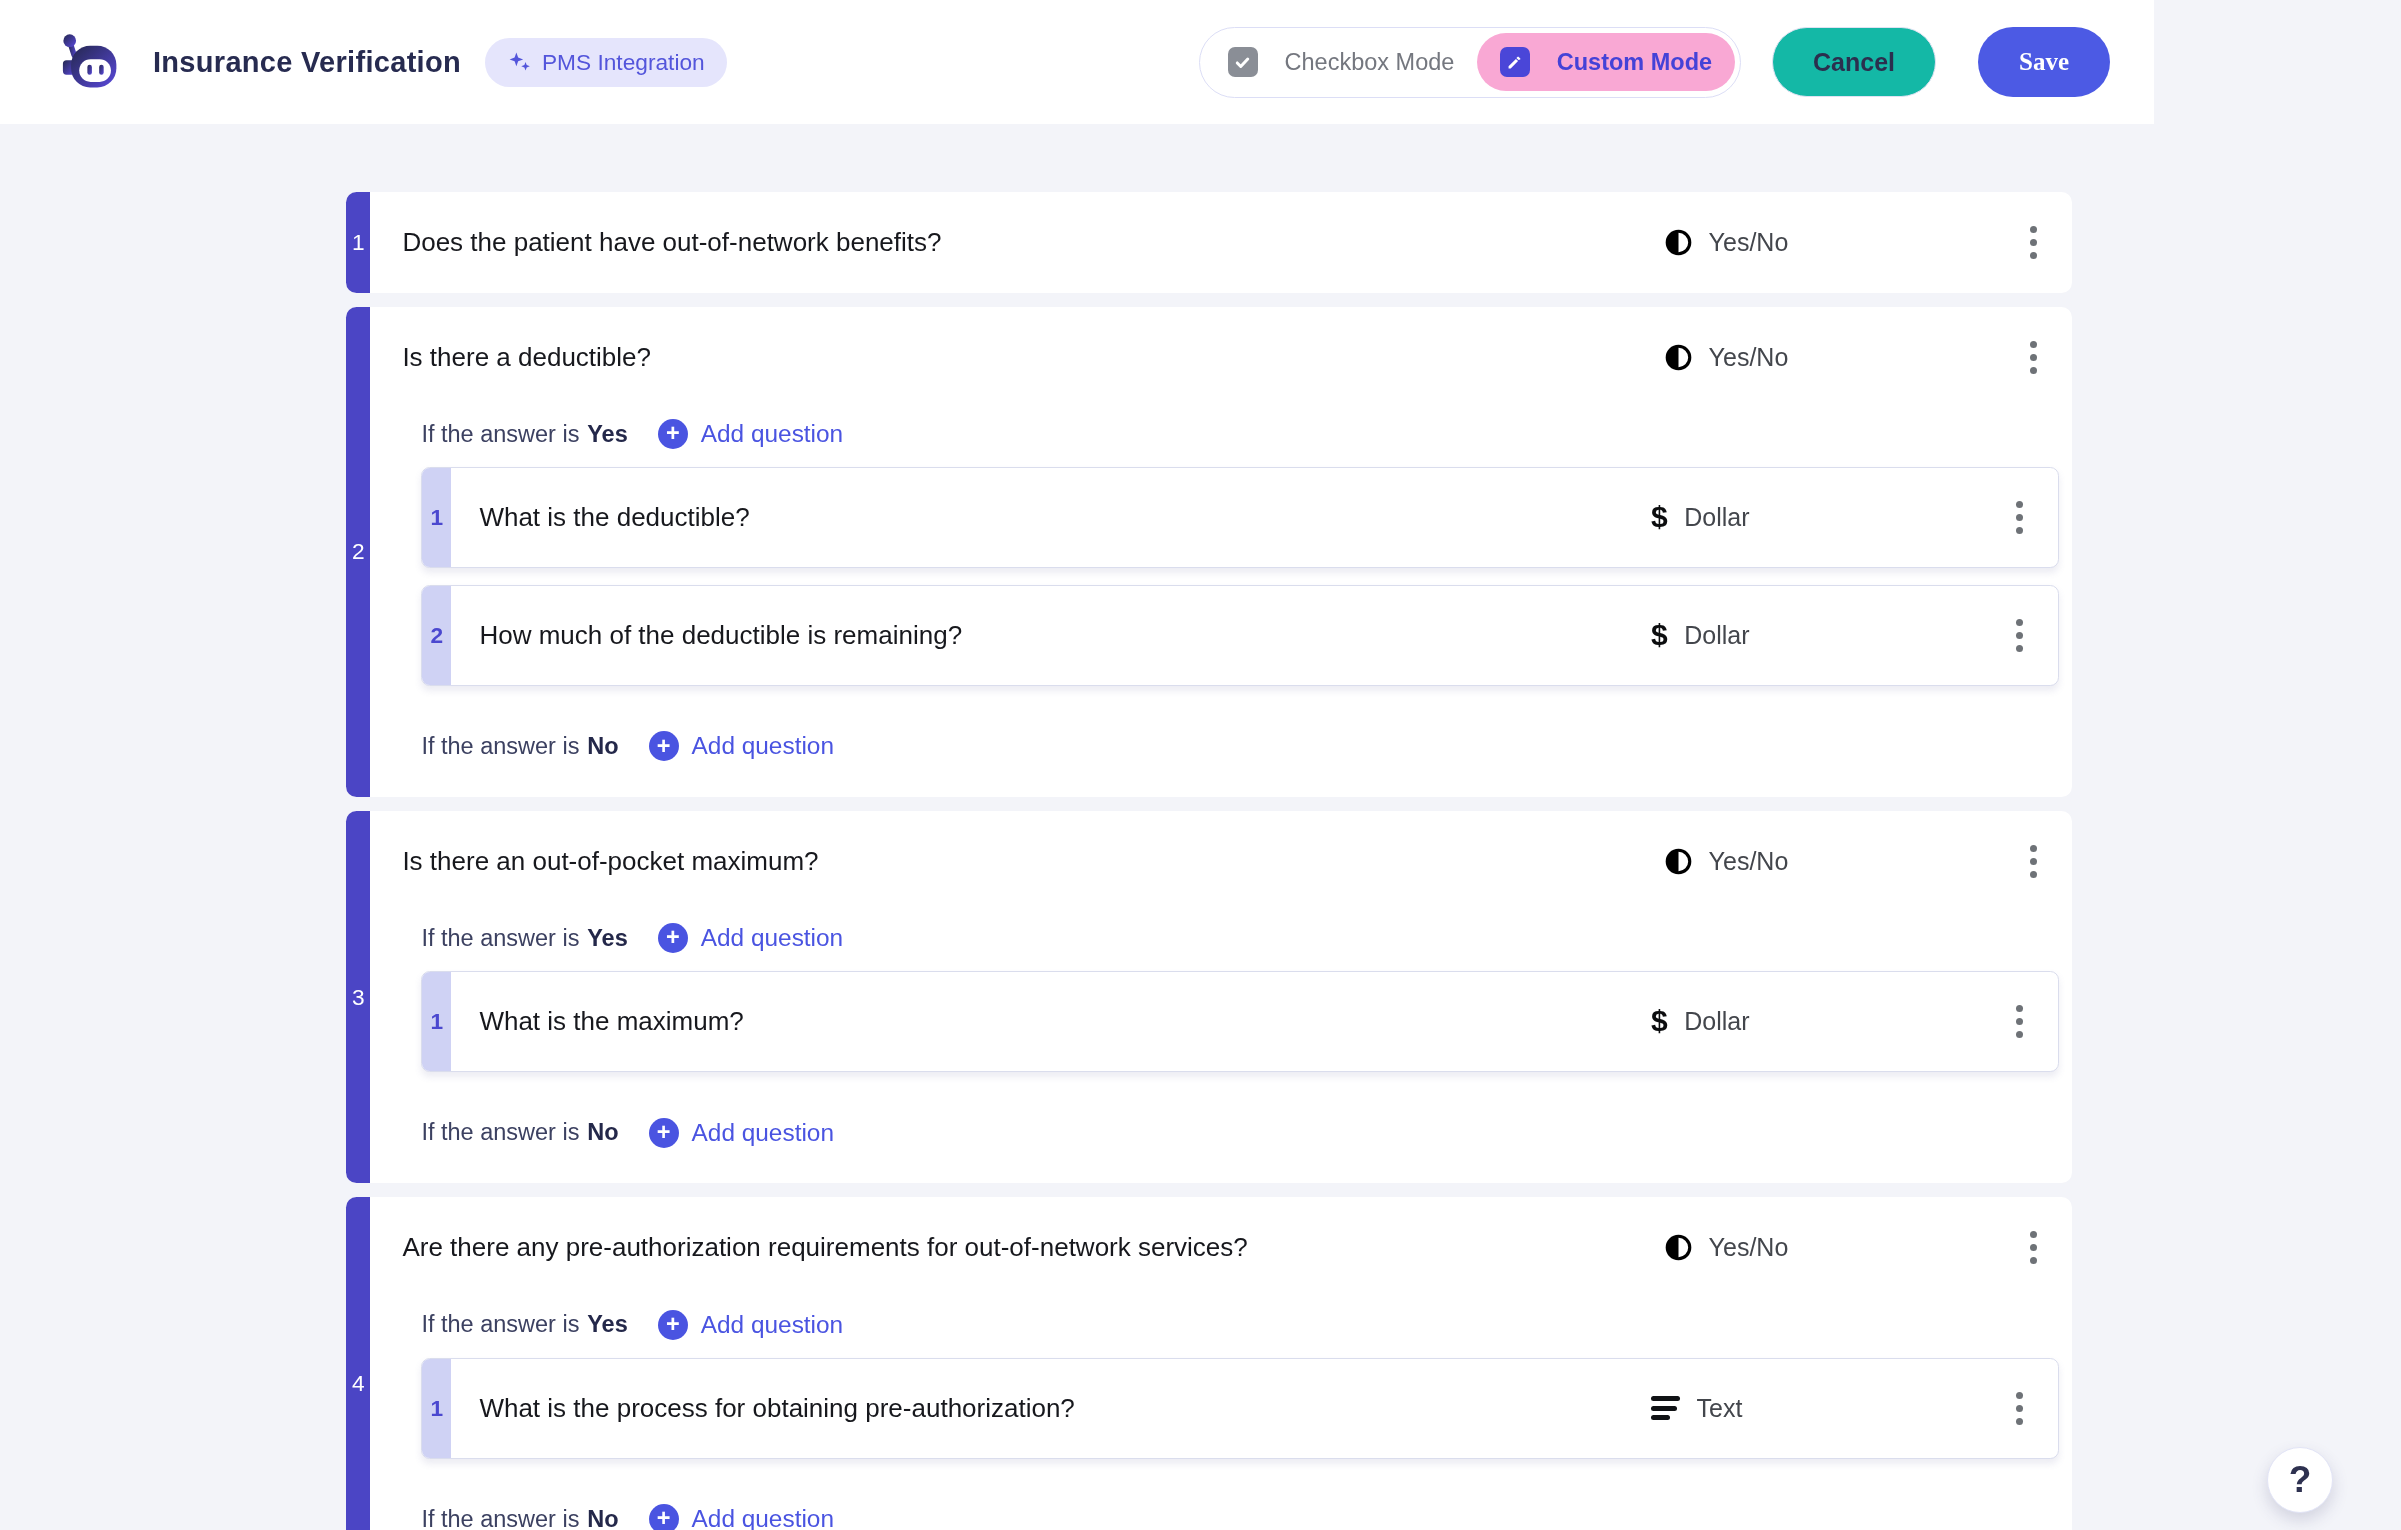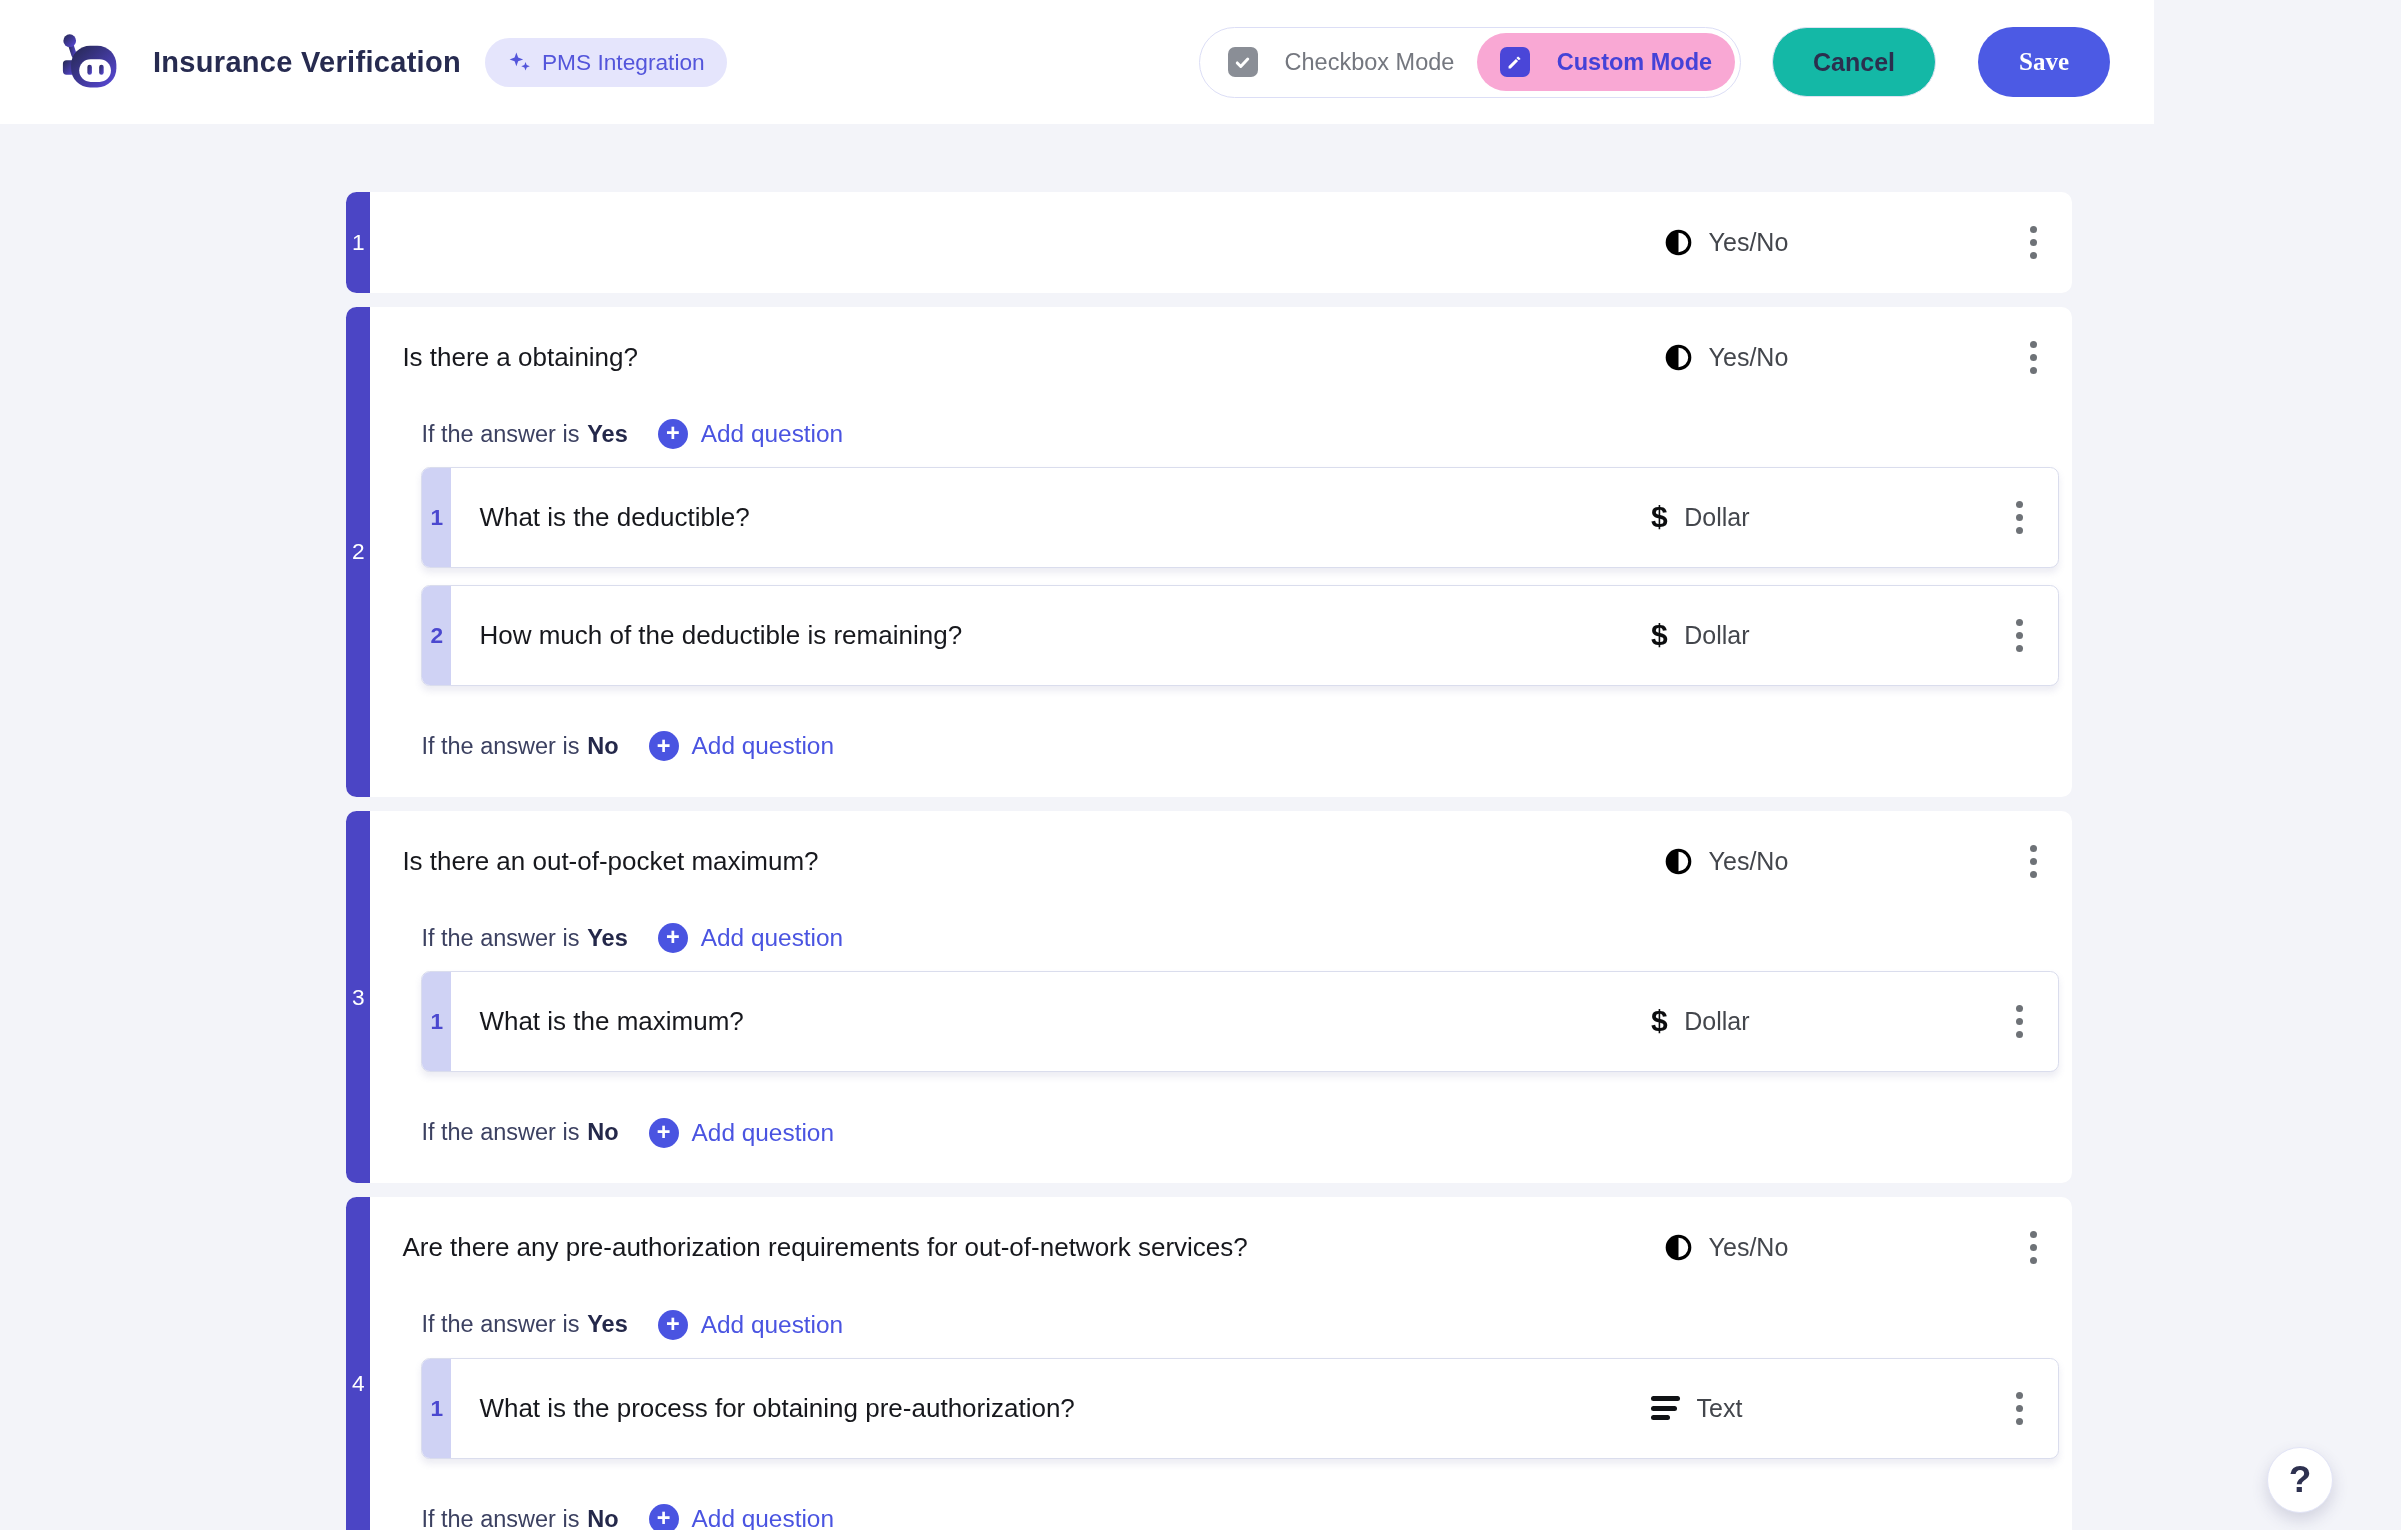--- a/index.html
+++ b/index.html
@@ -156,20 +156,21 @@
   </div>
 </header>
 
 <main class="content">
   <div class="cards" id="cards">
       <div class="card">
         <div class="card-bar">
           <span>1</span>
         </div>
         <div class="title-row">
+          <span class="q-text">Does the patient have out-of-network benefits?</span>
           <div class="row-right">
             <div class="q-type">
               <span>
                 <svg class="contrast-svg" viewBox="0 0 24 24">
                   <circle cx="12" cy="12" r="10" fill="none" stroke="#000" stroke-width="2.8"></circle>
                   <path d="M12 2 A10 10 0 0 0 12 22 Z" fill="#000"></path>
                 </svg>
               </span>
               <span>Yes/No</span>
             </div>
@@ -179,21 +180,21 @@
               <i></i>
             </button>
           </div>
         </div>
       </div>
       <div class="card branched">
         <div class="card-bar">
           <span>2</span>
         </div>
         <div class="title-row">
-          <span class="q-text">Is there a obtaining?</span>
+          <span class="q-text">Is there a deductible?</span>
           <div class="row-right">
             <div class="q-type">
               <span>
                 <svg class="contrast-svg" viewBox="0 0 24 24">
                   <circle cx="12" cy="12" r="10" fill="none" stroke="#000" stroke-width="2.8"></circle>
                   <path d="M12 2 A10 10 0 0 0 12 22 Z" fill="#000"></path>
                 </svg>
               </span>
               <span>Yes/No</span>
             </div>

